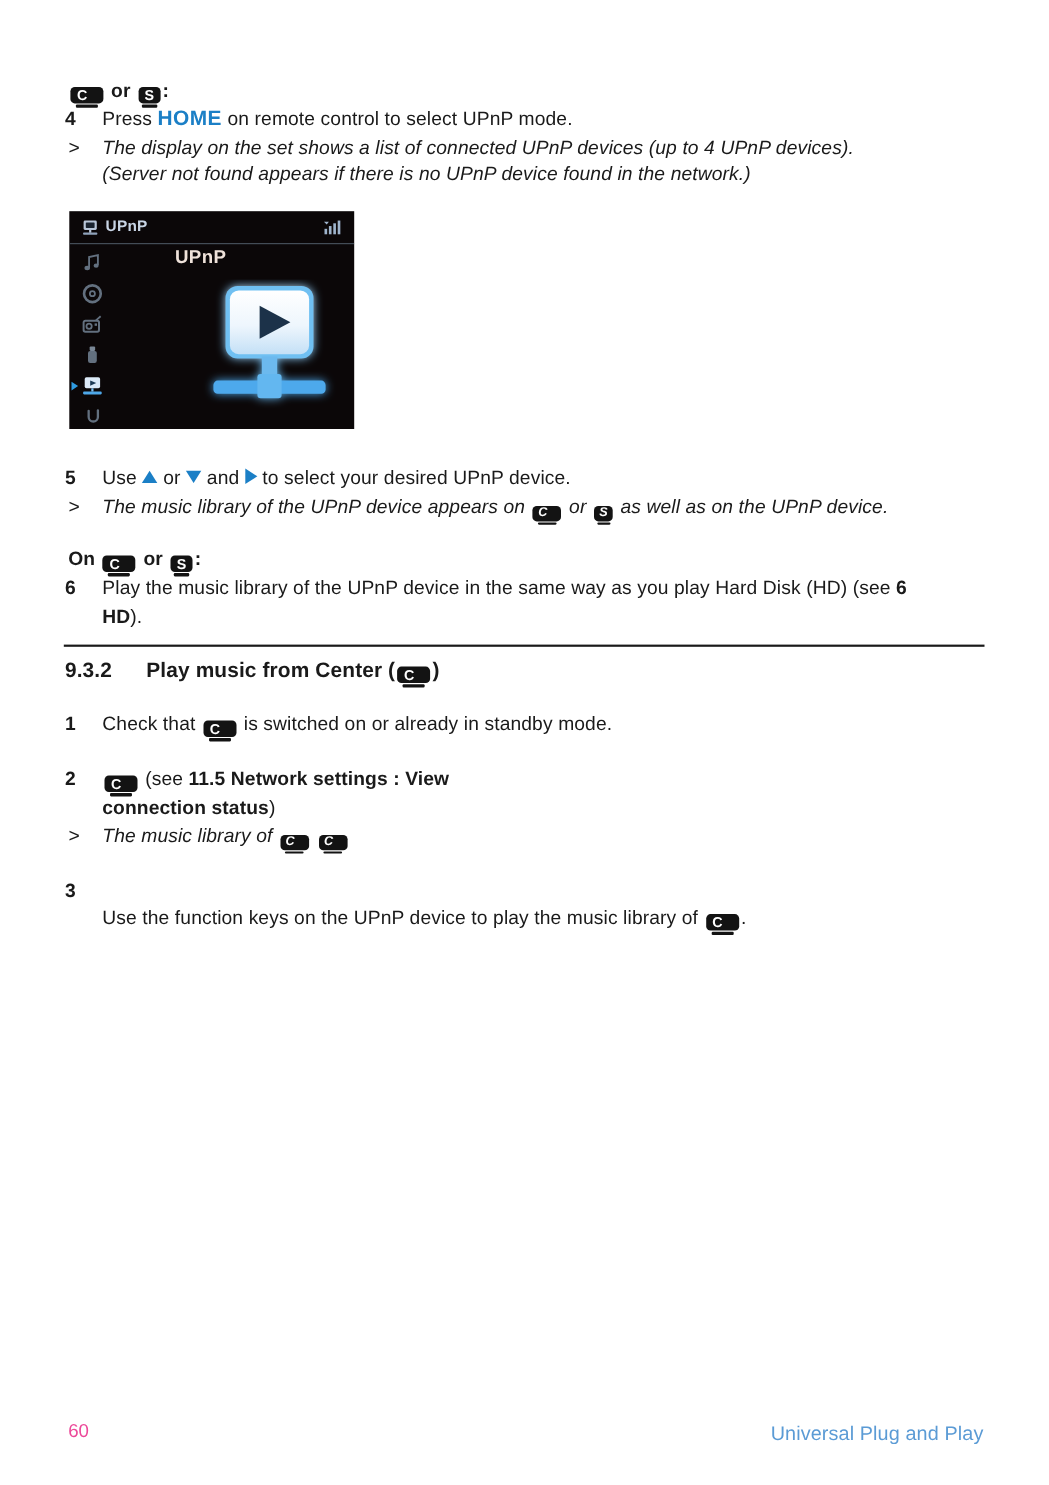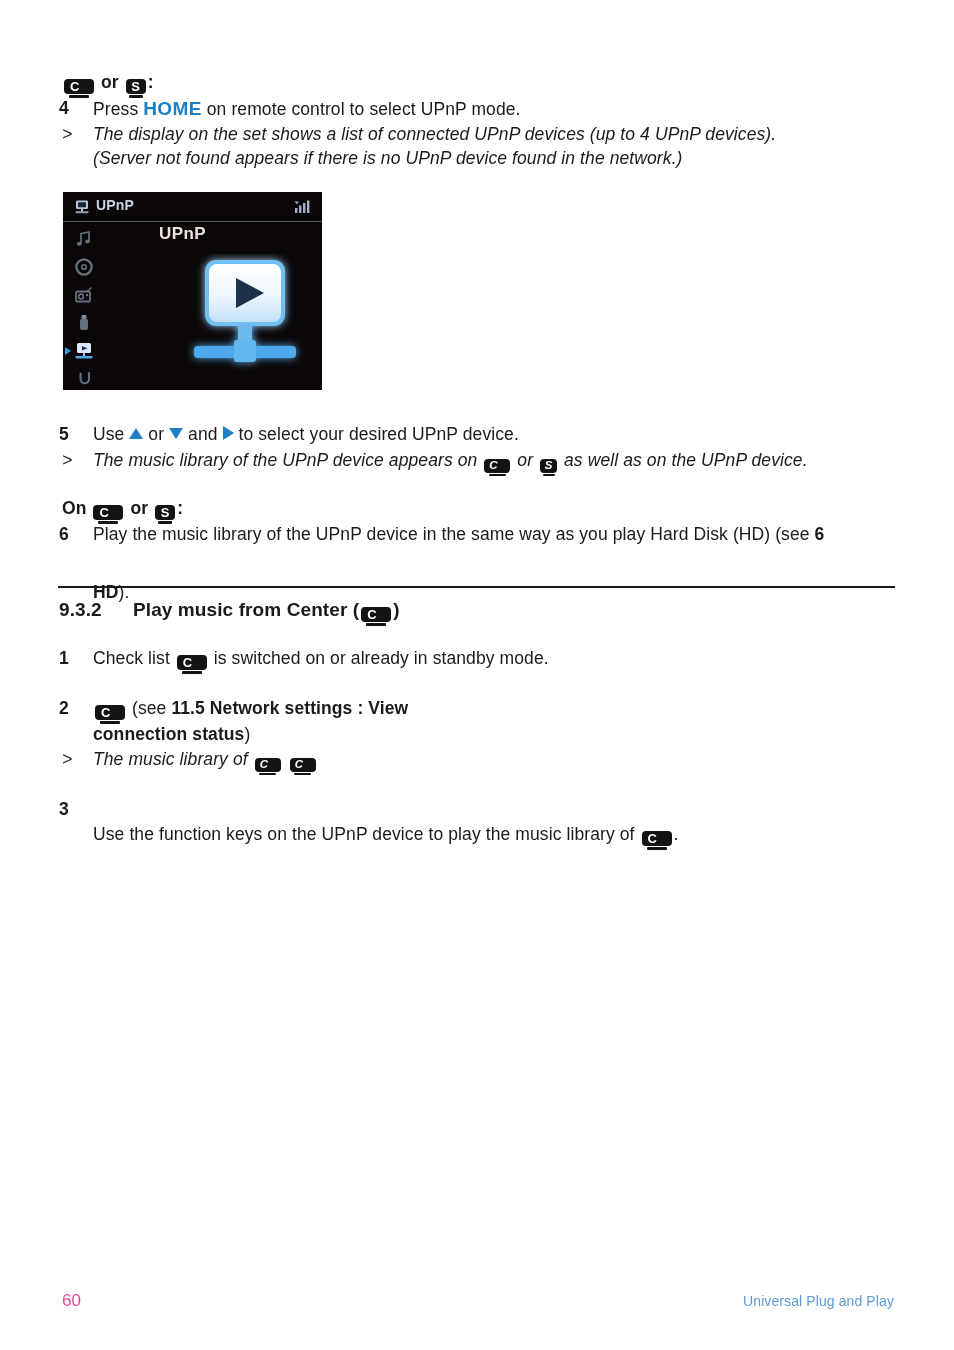--- a/index.html
+++ b/index.html
@@ -186,21 +186,21 @@
   
   .pg-num {
     position: absolute;
     left: 62px; top: 1291px;
     font-size: 17px;
     color: #ec4899;
   }
   .footer-right {
     position: absolute;
     right: 60px; top: 1293px;
-    font-size: 14px;
+    font-size: 18px;
     color: #5b9bd5;
     letter-spacing: .1px;
   }
 </style>
 </head>
 <body>
 
 <div class="page">
 
   <div class="line bold" style="left:62px; top:70px;">
@@ -366,37 +366,37 @@
       <span class="body">S</span>
       <span class="foot"></span>
     </span><span>:</span>
   </div>
 
   <div class="num" style="left:59px; top:522px;">6</div>
   <div class="line" style="left:93px; top:522px;">
     <span>Play the music library of the UPnP device in the same way as you play Hard Disk (HD) (see</span>
     <span class="bold">6</span>
   </div>
-  <div class="line" style="left:93px; top:548px;margin-top:32px;">
+  <div class="line" style="left:93px; top:548px;">
     <span class="bold">HD</span><span>).</span>
   </div>
 
   <div class="rule" style="top:586px;"></div>
 
   <div class="sec-head" style="left:59px; top:597px;">9.3.2</div>
   <div class="sec-head" style="left:133px; top:597px;">
     <span>Play music from Center (</span><span class="badge badge-c">
       <span class="body">C</span>
       <span class="foot"></span>
     </span><span>)</span>
   </div>
 
   <div class="num" style="left:59px; top:646px;">1</div>
   <div class="line" style="left:93px; top:646px;">
-    <span>Check list</span>
+    <span>Check that</span>
     <span class="badge badge-c">
       <span class="body">C</span>
       <span class="foot"></span>
     </span>
     <span>is switched on or already in standby mode.</span>
   </div>
 
   <div class="num" style="left:59px; top:696px;">2</div>
   <div class="line" style="left:93px; top:696px;">
     <span class="badge badge-c">

